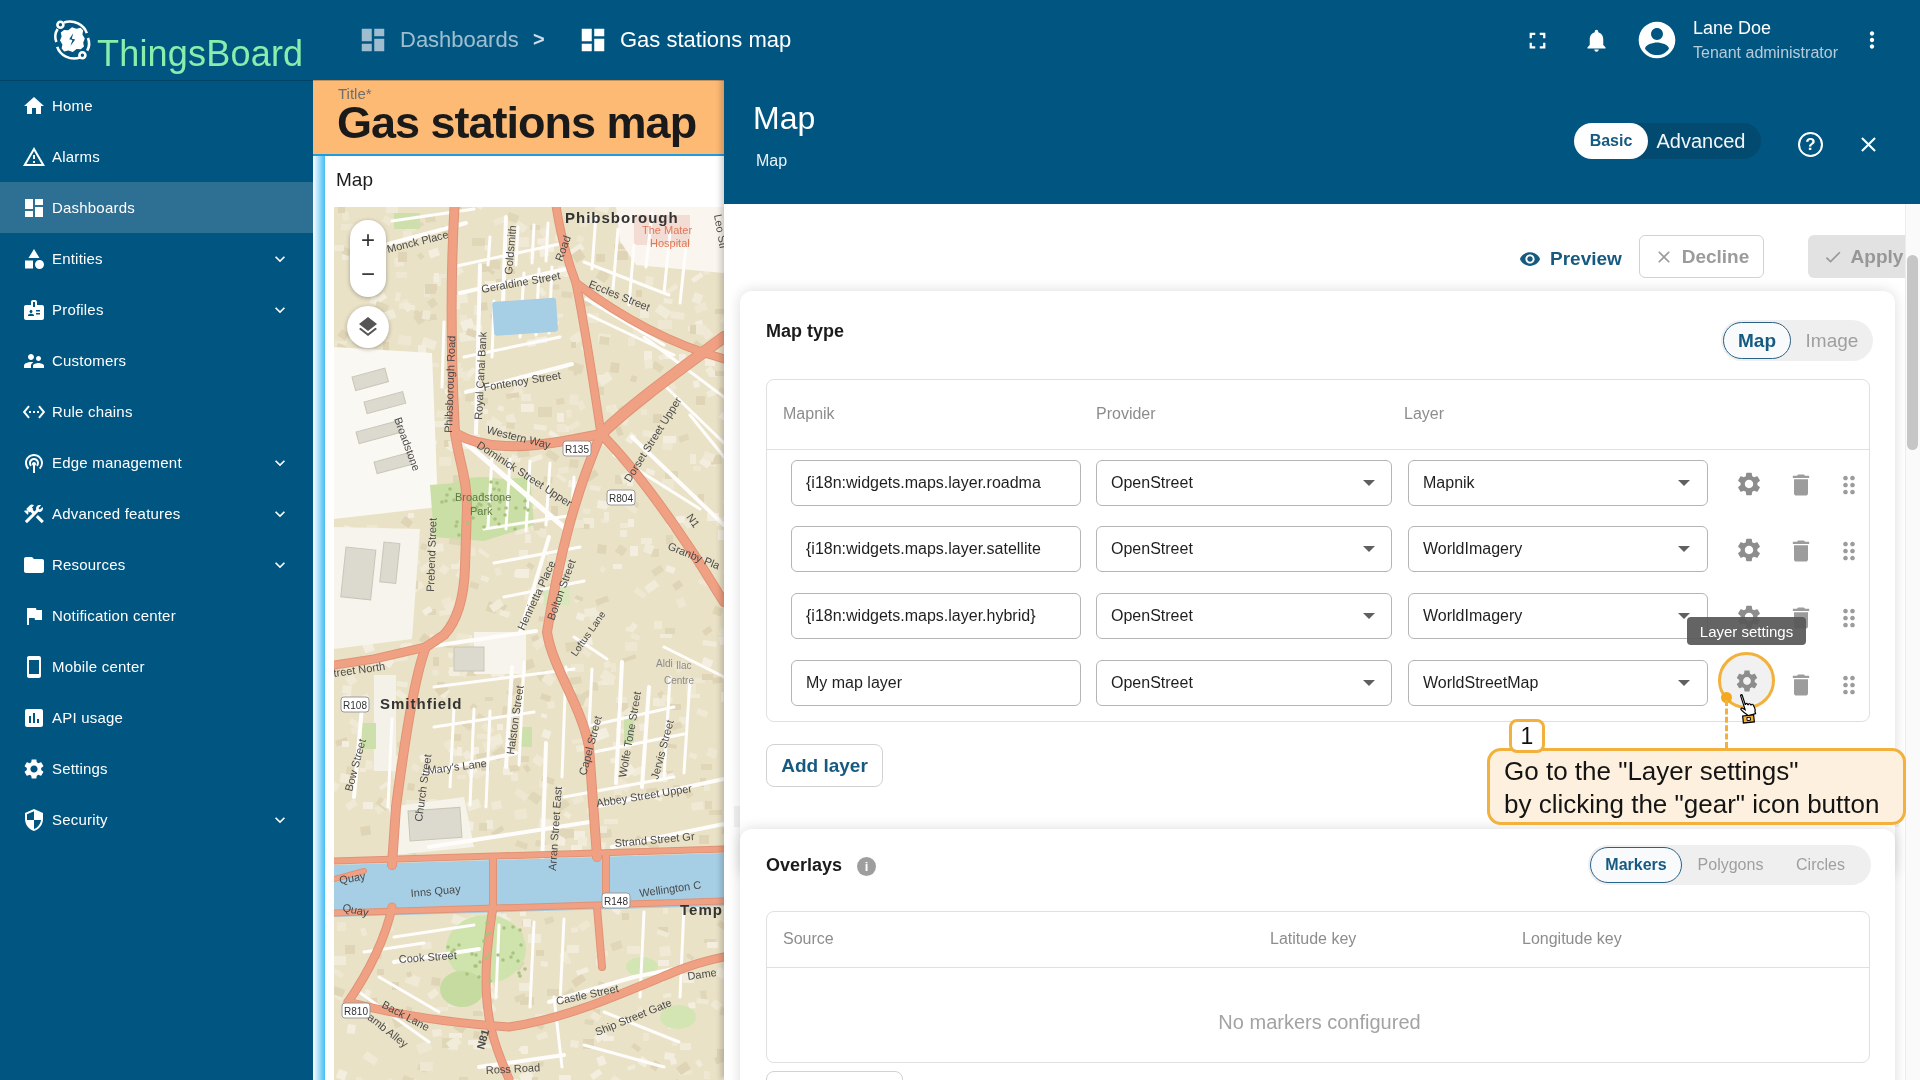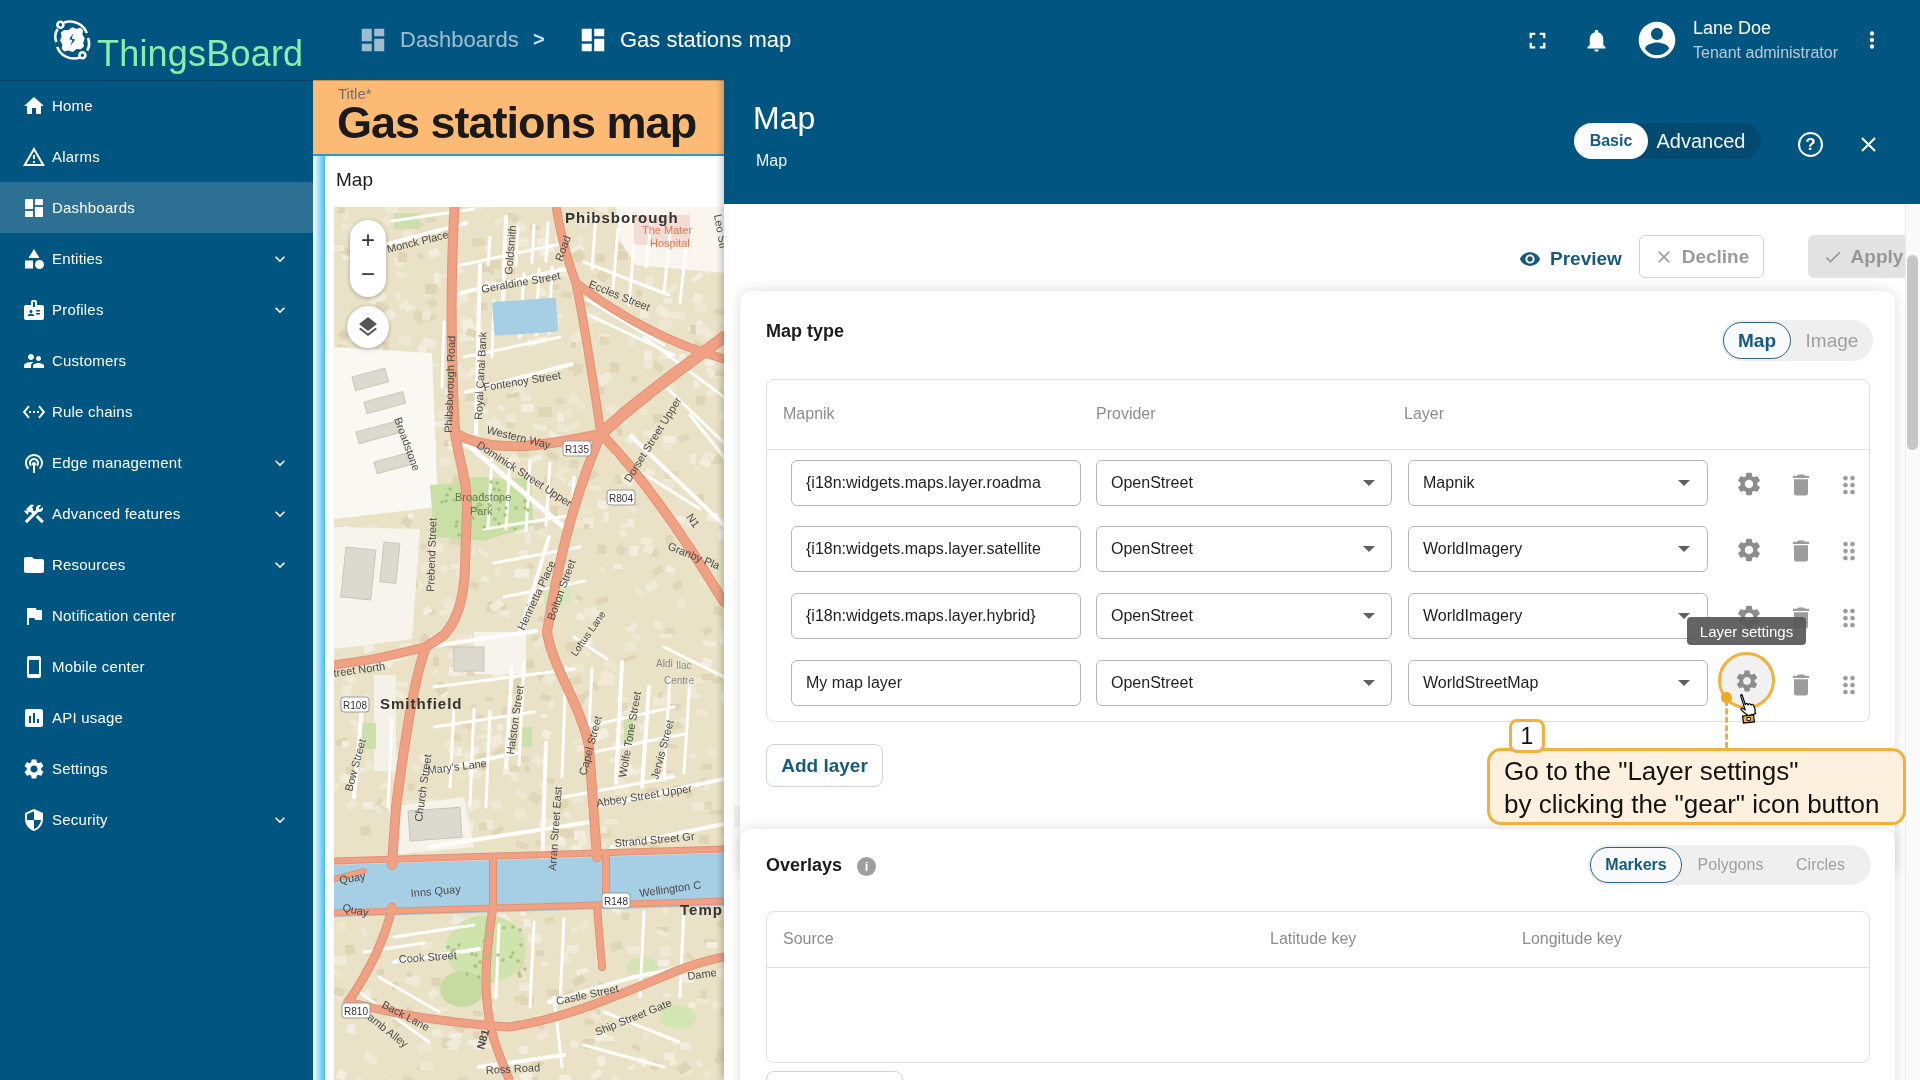--- a/index.html
+++ b/index.html
@@ -1592,20 +1592,21 @@
     <div class="seg" style="left:848px;top:16px;width:283px;height:40px">
         <div class="sel" style="width:92px;font-size:16px">Markers</div>
         <div class="rest" style="left:100px;width:85px;justify-content:center;font-size:16px">Polygons</div>
         <div class="rest" style="left:190px;width:85px;justify-content:center;font-size:16px">Circles</div>
       </div>
     <div class="tbl" style="top:82px;width:1104px;height:152px">
       <div class="th" style="left:16px;top:18px">Source</div>
       <div class="th" style="left:503px;top:18px">Latitude key</div>
       <div class="th" style="left:755px;top:18px">Longitude key</div>
       <div class="thline" style="top:55px"></div>
+      <div id="nomarkers">No markers configured</div>
     </div>
     <div id="addmarker"></div>
   </div>
   <div id="sbar">
       <div id="sthumb"></div>
     </div>
 </div>
 <div id="tooltip">Layer settings</div>
 <div id="ring">
     <svg style="position:absolute;left:13px;top:13px" width="26" height="26" viewBox="0 0 24 24" fill="#8d8d8d">

